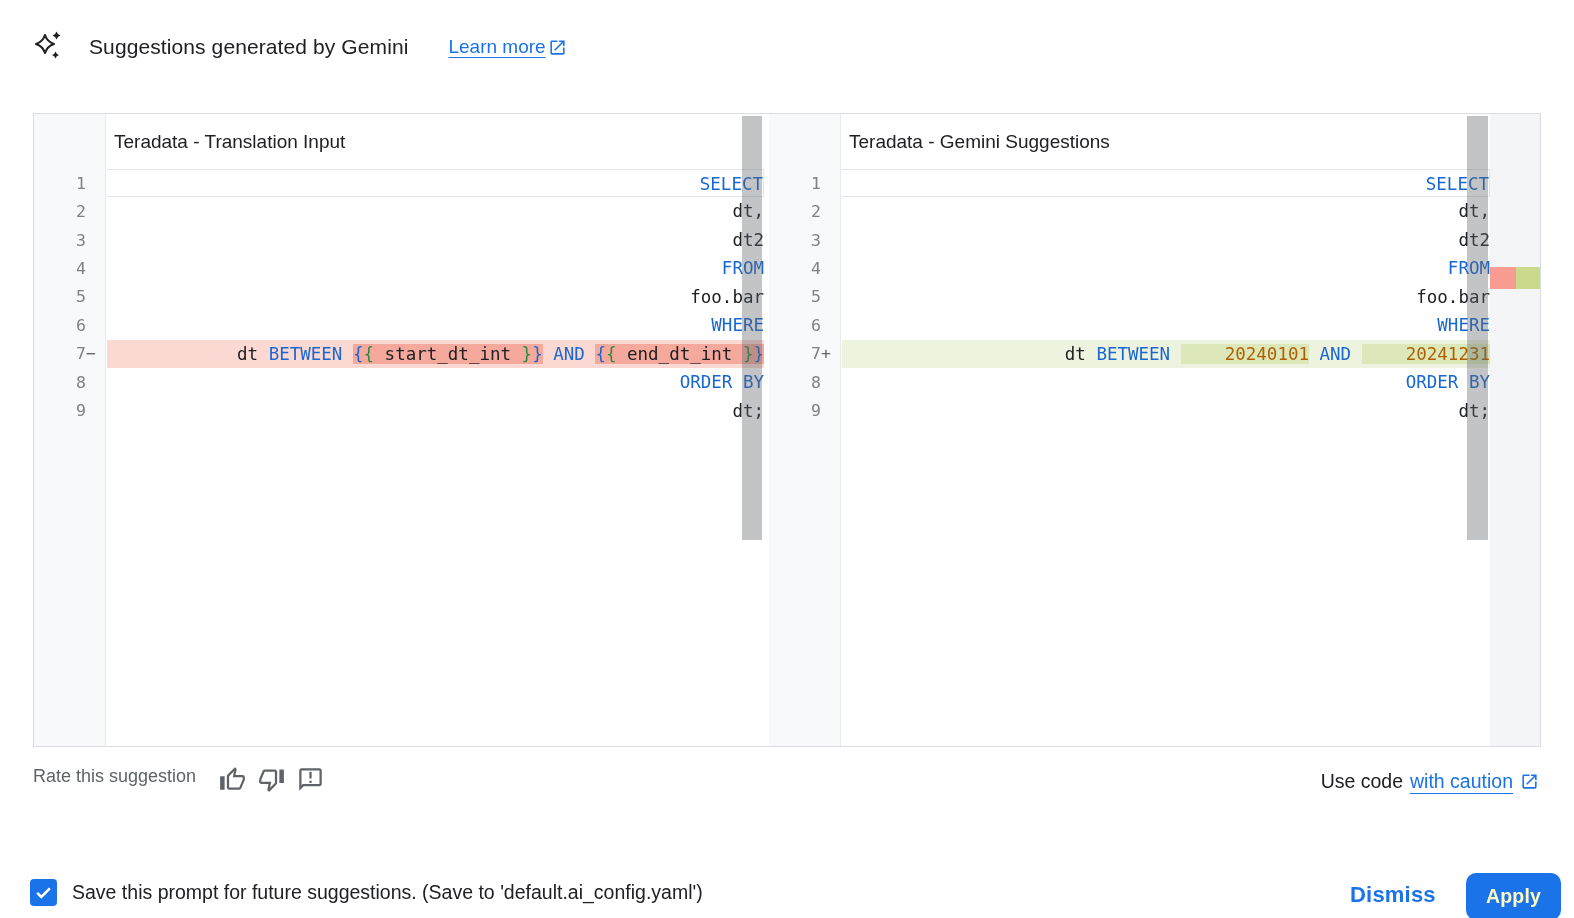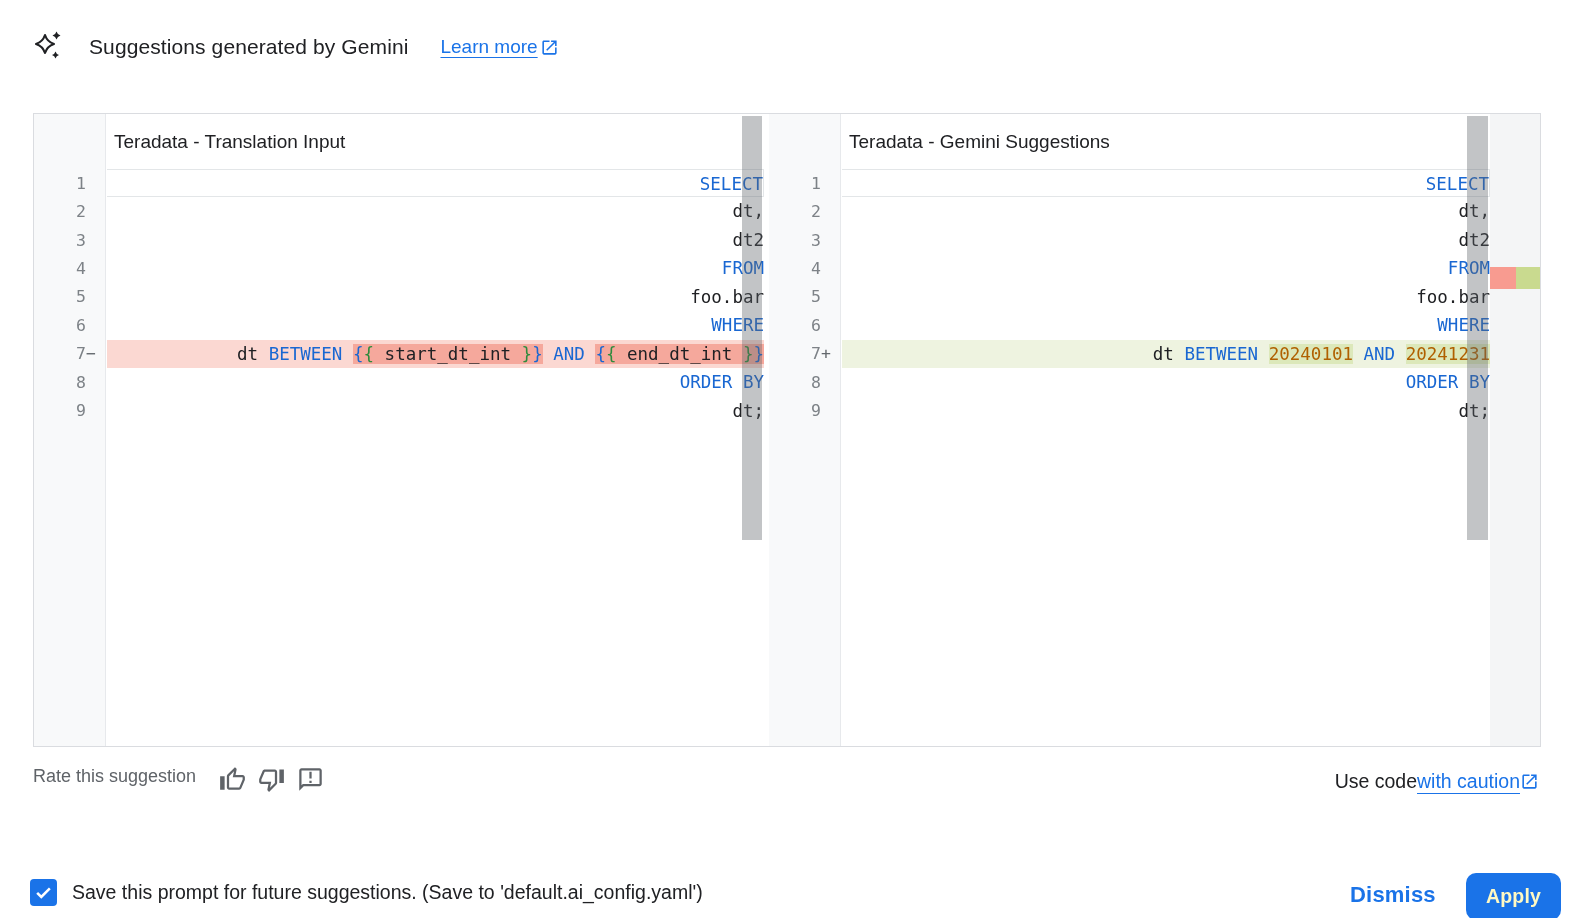--- a/index.html
+++ b/index.html
@@ -4,21 +4,21 @@
 <style>
   * { margin:0; padding:0; box-sizing:border-box; }
   html,body { background:#fff; }
   body { width:1574px; height:918px; position:relative; font-family:"Liberation Sans",sans-serif; color:#202124; }
   .stage { position:absolute; inset:0; overflow:hidden; }
 
   
   .app-header { position:absolute; left:33px; top:28px; height:38px; display:flex; align-items:center; }
   .sparkle { width:32px; height:34px; flex:0 0 auto; }
   .hdr-title { margin-left:24px; font-size:21px; color:#202124; letter-spacing:.1px; }
-  .learn-more { margin-left:32px; display:flex; align-items:center; gap:2px; cursor:pointer;text-align:center; }
+  .learn-more { margin-left:40px; display:flex; align-items:center; gap:2px; cursor:pointer;text-align:center; }
   .learn-more .lnk { font-size:19px; color:var(--accent-blue); text-decoration:underline; text-underline-offset:4px; }
   .ext-icon { width:19px; height:19px; }
 
   
   .diff-container { position:absolute; left:33px; top:113px; width:1508px; height:634px;
     border:1px solid #dadce0; background:#fff; display:flex; }
   .pane { position:relative; overflow:hidden; background:#fff; }
   .pane-left { width:730px; }
   .pane-gap { width:5px; background:#fff; }
   .pane-right { flex:1; }
@@ -32,42 +32,42 @@
   .code-area { position:absolute; left:73px; top:0; right:0; bottom:0; }
   .pane-right .code-area { right:50px; }
   .pane-title { height:55px; display:flex; align-items:center; padding-left:7px;
     font-size:19px; color:#202124; background:#fff; }
   .crow { height:28.45px; line-height:28.3px; padding-left:4px; white-space:pre;
     font-family:"DejaVu Sans Mono",monospace; font-size:17.5px; color:#202124;text-align:right; }
   .row-active { border:1px solid #e3e6e8; border-left:none; }
   .row-del { background:var(--deleted-line-bg); }
   .row-ins { background:var(--inserted-line-bg); }
   .tok.kw  { color:var(--keyword-blue); }
-  .tok.num { color:var(--number-brown); }
+  .tok.num { color:var(--number-brown);padding-left:44px; }
   .tok.brb { color:var(--keyword-blue); }
   .tok.brg { color:var(--brace-green); }
   .row-del .tok.mark { background:var(--deleted-token-bg); }
   .row-ins .tok.mark { background:var(--inserted-token-bg); }
 
   .vscroll { position:absolute; top:2px; bottom:2px; right:2px; width:20px; }
   .pane-right .vscroll { right:52px; width:21px; }
   .vthumb { position:absolute; top:0; left:0; width:100%; height:424px; background:rgba(95,99,104,.38); }
 
   .ruler { position:absolute; right:0; top:0; bottom:0; width:50px; background:#f4f5f6; }
   .ruler .mark-del { position:absolute; left:0; top:153px; width:26px; height:22px; background:var(--ruler-del); }
   .ruler .mark-ins { position:absolute; left:26px; top:153px; width:24px; height:22px; background:var(--ruler-ins); }
 
   
   .rate-row { position:absolute; left:33px; top:766px; height:32px; display:flex; align-items:flex-start; }
   .rate-label { font-size:18px; color:#5f6368; }
   .icon-btn { width:27px; height:27px; margin-left:12px; border:none; background:none; cursor:pointer; color:#5f6368; padding:0; }
   .icon-btn:first-of-type { margin-left:23px; }
   .icon-btn svg { width:100%; height:100%; fill:#5f6368; }
 
-  .use-code { position:absolute; right:35px; top:770px; display:flex; align-items:center; }
+  .use-code { position:absolute; right:35px; top:770px; display:flex; align-items:center; gap:7px; }
   .use-code .prefix { font-size:19.5px; color:#202124; }
   .use-code .lnk { font-size:19.5px; color:var(--accent-blue); text-decoration:underline; text-underline-offset:5px; cursor:pointer; }
 
   
   .bottom-bar { position:absolute; left:0; right:0; top:862px; height:78px; }
   .checkbox { position:absolute; left:30px; top:17px; width:27px; height:27px; border-radius:4px;
     background:var(--accent-blue); display:flex; align-items:center; justify-content:center; cursor:pointer; }
   .checkbox svg { width:19px; height:19px; }
   .save-label { position:absolute; left:72px; top:19px; font-size:19.5px; color:#202124; }
   .btn-dismiss { position:absolute; left:1350px; top:15px; height:36px; border:none; background:none;

